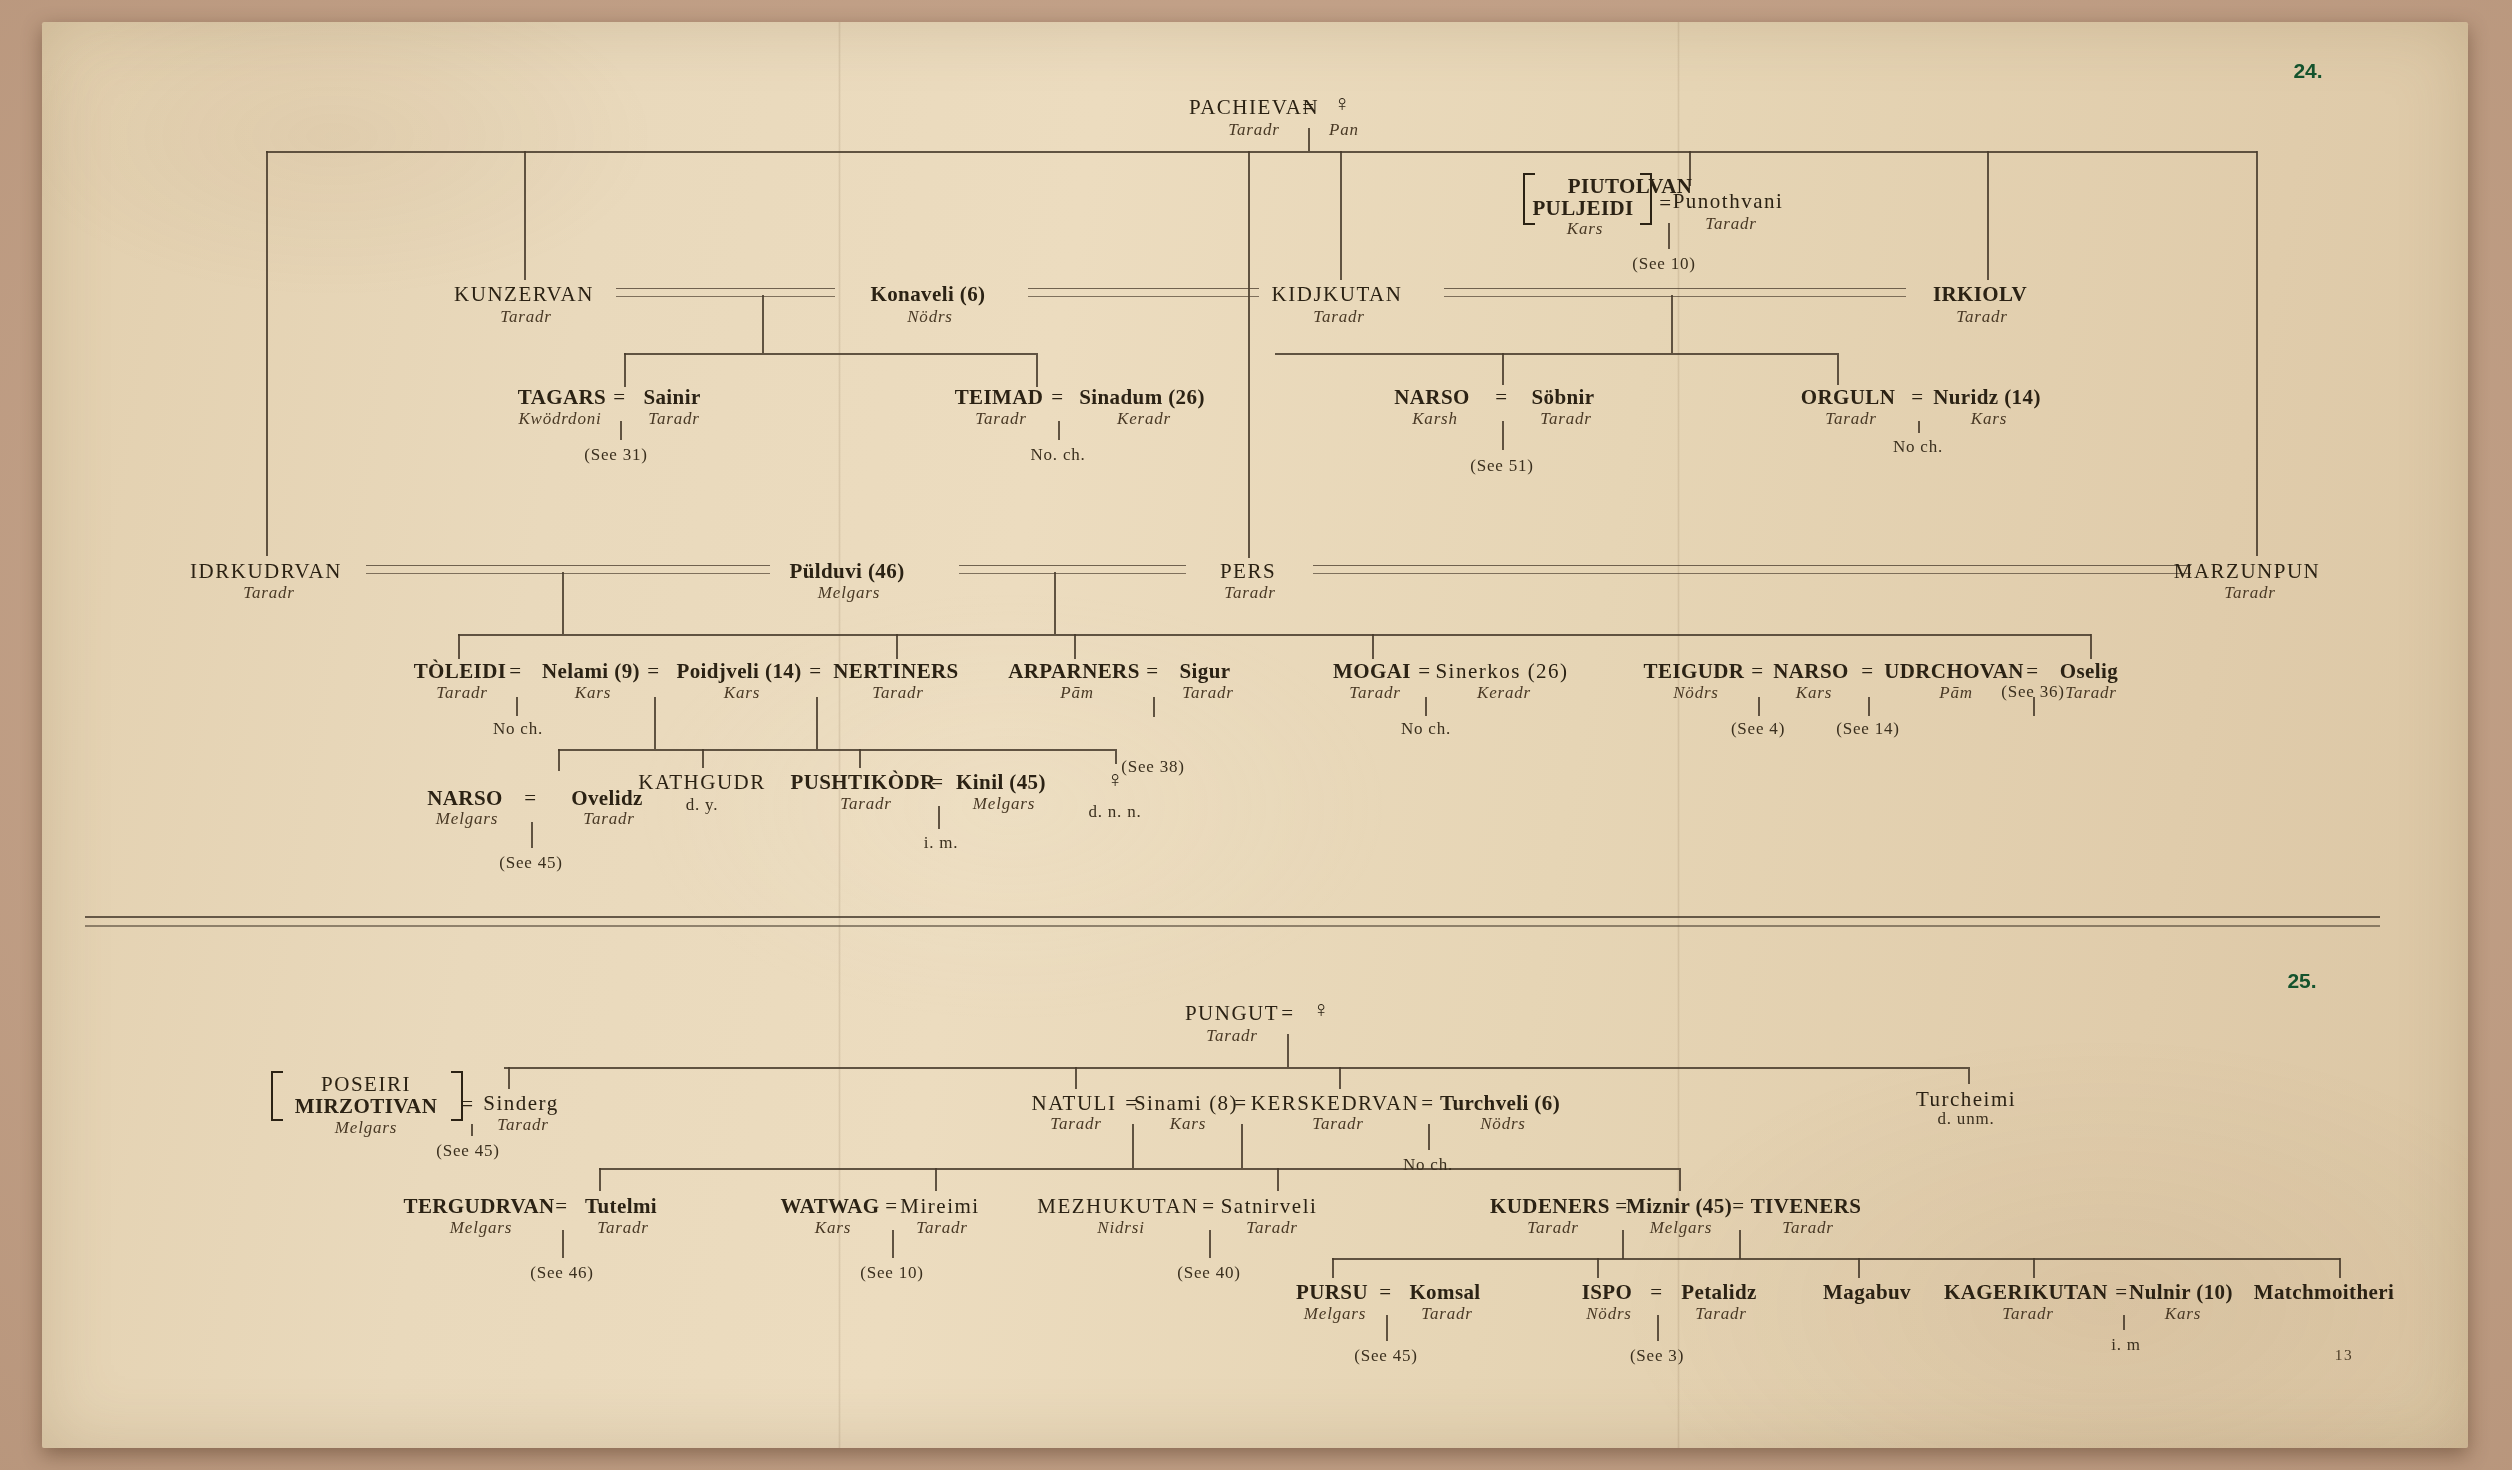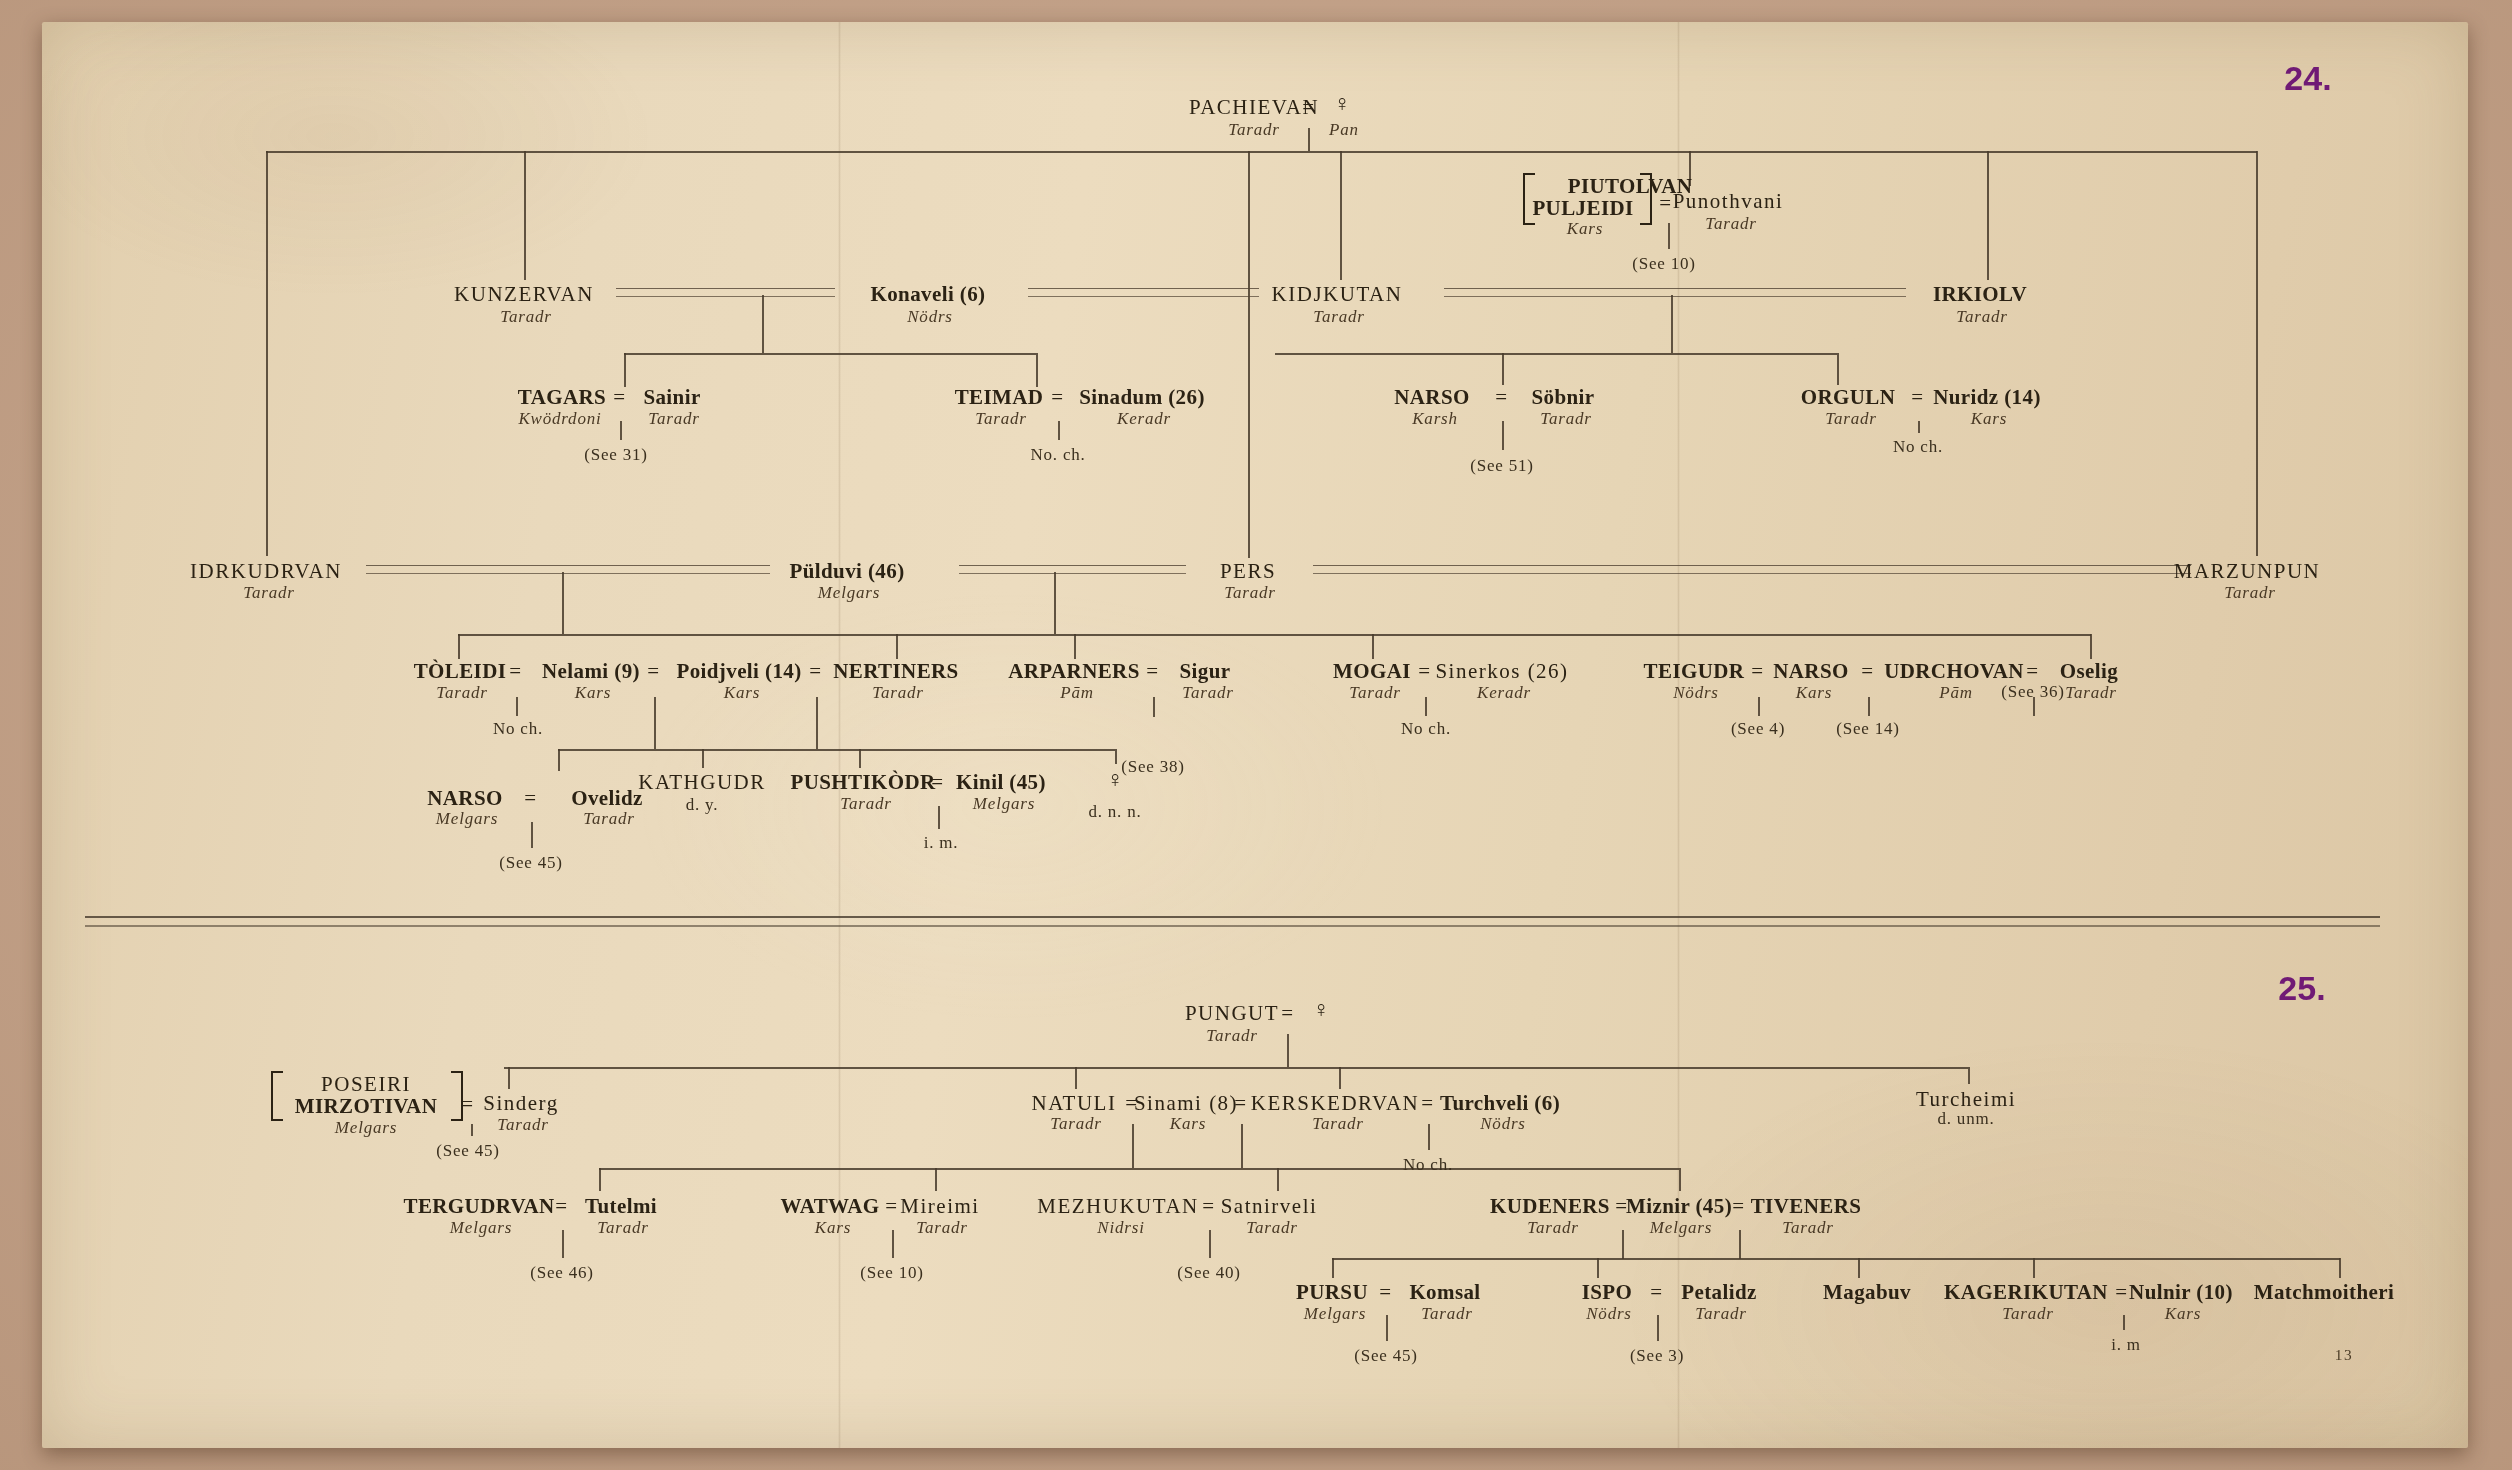--- a/index.html
+++ b/index.html
@@ -26,21 +26,21 @@
   .S{font-size:23px;}
   .ln{position:absolute;background:rgba(72,59,44,0.85);}
   .dl{position:absolute;height:7px;border-top:1.5px solid rgba(82,68,52,0.8);
       border-bottom:1.5px solid rgba(82,68,52,0.7);}
   .rl{position:absolute;height:7px;border-top:2.3px solid rgba(70,58,44,0.8);
       border-bottom:2.3px solid rgba(70,58,44,0.55);}
   .brk{position:absolute;width:10px;border:2.3px solid #2b2214;}
   .bl{border-right:none;}
   .br{border-left:none;}
   .plate-label{position:absolute;transform:translateX(-50%);
-    font-family:"Liberation Sans",sans-serif;font-weight:bold;font-size:34px;color:#701a75;}
+    font-family:"Liberation Sans",sans-serif;font-weight:bold;font-size:21px;color:#14532d;}
   .plate-24{left:2308px;top:59px;}
   .plate-25{left:2302px;top:969px;}
   .page-num{position:absolute;transform:translateX(-50%);left:2344px;top:1346px;
     font-size:15.4px;color:#4a3c26;letter-spacing:1.5px;}
 </style>
 </head>
 <body>
 
 <div class="mat-vignette"></div>
 <div class="paper"></div>

